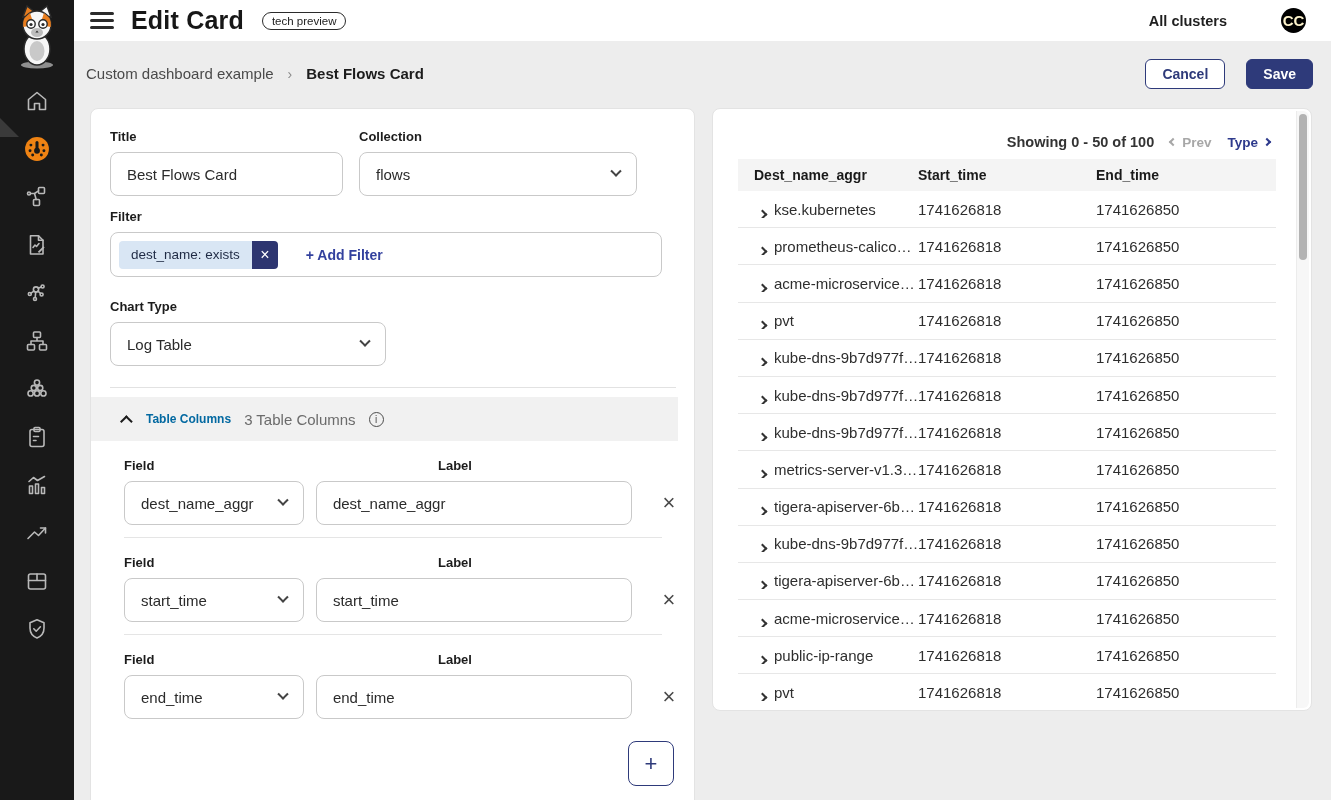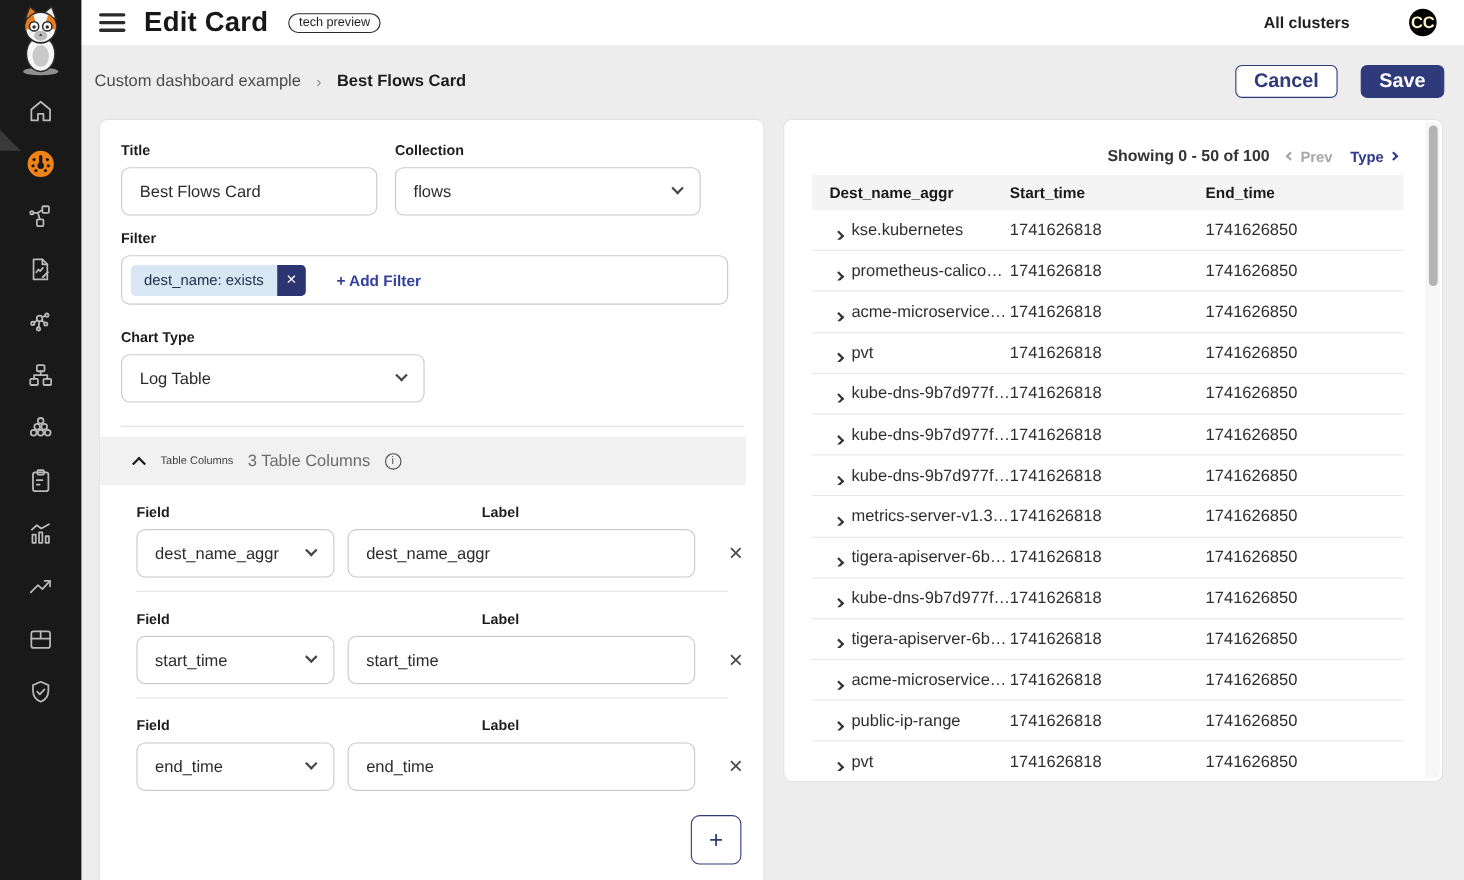--- a/index.html
+++ b/index.html
@@ -26,21 +26,21 @@
   .avatar { width:25px; height:25px; border-radius:50%; background:#000000; color:#fdf3cb; font-size:15px; font-weight:700;
       display:flex; align-items:center; justify-content:center; cursor:pointer; }
 
   
   .crumbrow { position:absolute; left:74px; top:41px; right:0; height:65px; display:flex; align-items:center; padding:0 18px 0 12px; }
   .crumb { display:flex; align-items:center; gap:14px; font-size:15px; }
   .crumb-parent { color:#4a4a4a; cursor:pointer; }
   .crumb-sep { color:#8a8a8a; font-size:14px; }
   .crumb-current { color:#1c1c1c; font-weight:700; }
   .crumb-actions { margin-left:auto; display:flex; gap:21px; }
-  .btn { height:30px; padding:0 16px; border-radius:6px; font-size:18px; font-weight:600; cursor:pointer;
+  .btn { height:30px; padding:0 16px; border-radius:6px; font-size:14px; font-weight:600; cursor:pointer;
       display:flex; align-items:center; font-family:"Liberation Sans", sans-serif; }
   .btn-outline { background:#fff; border:1.6px solid #2e3a7a; color:#2e3a7a; }
   .btn-solid { background:#2e3a7a; border:1.6px solid #2e3a7a; color:#fff; }
 
   
   .card { position:absolute; background:#fff; border:1px solid #e3e3e3; border-radius:8px; }
   .form-card { left:90px; top:108px; width:605px; height:720px; overflow:hidden; }
   .preview-card { left:712px; top:108px; width:600px; height:603px; overflow:hidden; }
 
   
@@ -59,21 +59,21 @@
   .filter-box { width:552px; height:45px; border:1px solid #c9c9c9; border-radius:8px; display:flex; align-items:center; padding:0 8px; margin-bottom:22px; }
   .chip { display:flex; align-items:center; height:28px; }
   .chip-text { background:#d9e6f4; color:#1f2a44; font-size:13.5px; height:28px; display:flex; align-items:center; padding:0 12px; border-radius:4px 0 0 4px; }
   .chip-x { background:#2d3570; width:26px; height:28px; border-radius:0 4px 4px 0; display:flex; align-items:center; justify-content:center;
       color:#fff; cursor:pointer; font-size:14px; }
   .chip-x::after { content:"×"; font-size:16px; line-height:1; }
   .add-filter { color:#33419e; font-size:14px; font-weight:600; margin-left:28px; cursor:pointer; }
 
   .hdivider { border:none; border-top:1px solid #e2e2e2; margin-top:21px; }
   .accordion { margin:9px 0 0 -19px; width:587px; height:44px; background:#f1f1f1; display:flex; align-items:center; padding-left:33px; gap:13px; cursor:pointer; }
-  .acc-title { font-size:10px; font-weight:400; color:#404040; }
+  .acc-title { font-size:12px; font-weight:700; color:#0369a1; }
   .acc-summary { font-size:15px; color:#6b6b6b; }
   .info-icon { width:15px; height:15px; border:1.4px solid #4c4c4c; border-radius:50%; display:flex; align-items:center; justify-content:center;
       color:#4c4c4c; font-size:10px; cursor:pointer; }
   .info-icon::after { content:"i"; }
 
   .colgroup { padding-left:14px; margin-top:17px; }
   .colgroup .labels { display:flex; }
   .colgroup .labels .l1 { width:314px; }
   .colgroup .controls { display:flex; align-items:center; }
   .field-select { width:302px; margin-right:12px; }

